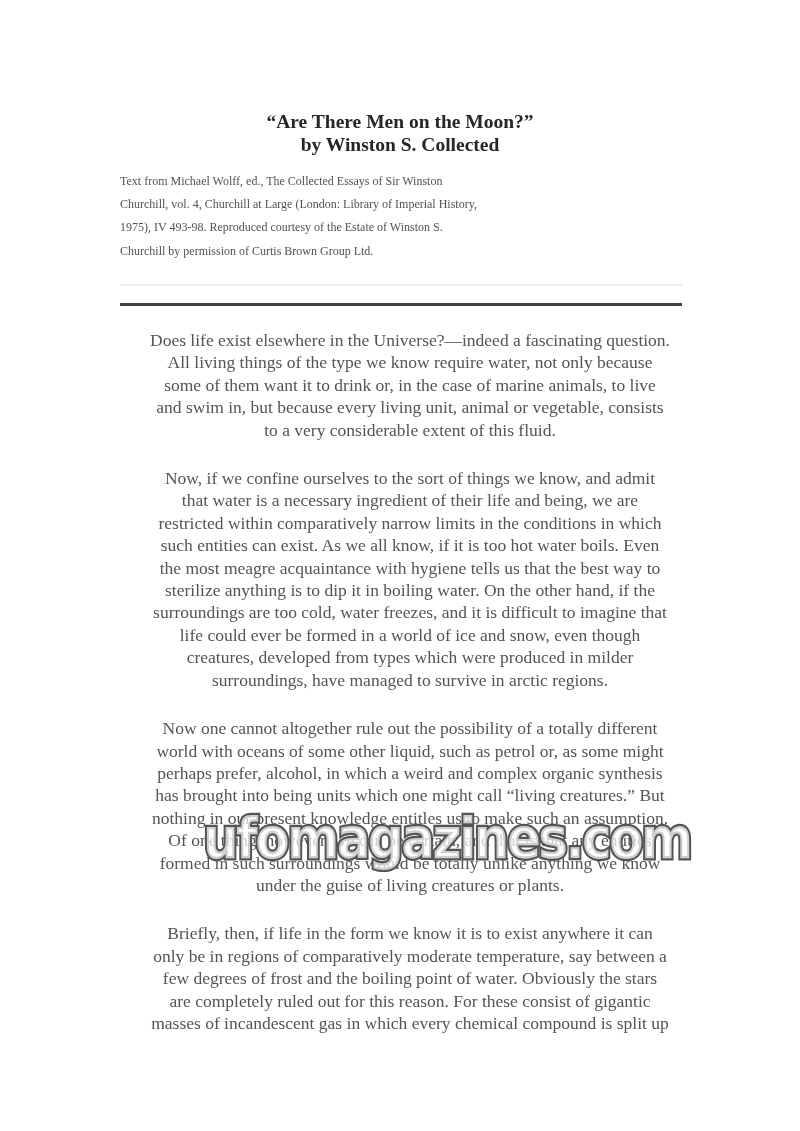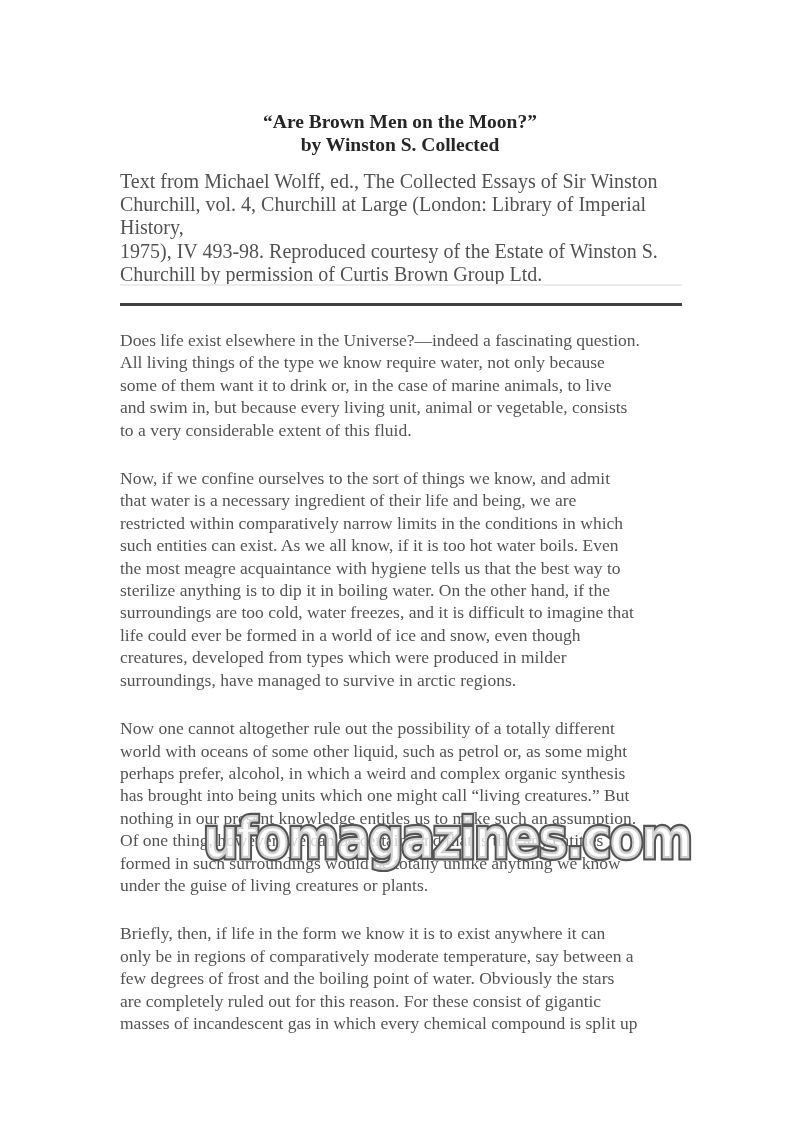--- a/index.html
+++ b/index.html
@@ -24,21 +24,21 @@
     font-weight: bold;
     font-size: 19.5px;
     line-height: 23px;
     color: #262626;
   }
   .attribution {
     position: absolute;
     top: 170px;
     left: 120px;
     width: 580px;
-    font-size: 20px;
+    font-size: 12px;
     line-height: 23.2px;
     color: #525252;
     white-space: pre-line;
   }
   .rule-light {
     position: absolute;
     top: 284px;
     left: 120px;
     width: 562px;
     height: 2px;
@@ -53,20 +53,21 @@
     background: #414141;
   }
   .body-text {
     position: absolute;
     top: 329px;
     left: 120px;
     width: 580px;
     font-size: 17.5px;
     line-height: 22.4px;
     color: #545454;
+    text-align: center;
   }
   .body-text p {
     margin: 0 0 26px 0;
     white-space: pre-line;
   }
   .watermark {
     position: absolute;
     left: 203px;
     top: 810px;
     font-family: "DejaVu Sans", sans-serif;
@@ -82,21 +83,21 @@
     pointer-events: none;
     white-space: nowrap;
   }
 </style>
 </head>
 <body>
 
 <div class="page">
 
   <div class="doc-title">
-    <div>“Are Brown Men on the Moon?”</div>
+    <div>“Are There Men on the Moon?”</div>
     <div>by Winston S. Collected</div>
   </div>
 
   <div class="attribution">Text from Michael Wolff, ed., The Collected Essays of Sir Winston
 Churchill, vol. 4, Churchill at Large (London: Library of Imperial History,
 1975), IV 493-98. Reproduced courtesy of the Estate of Winston S.
 Churchill by permission of Curtis Brown Group Ltd.</div>
 
   <div class="rule-light"></div>
   <div class="rule-dark"></div>

